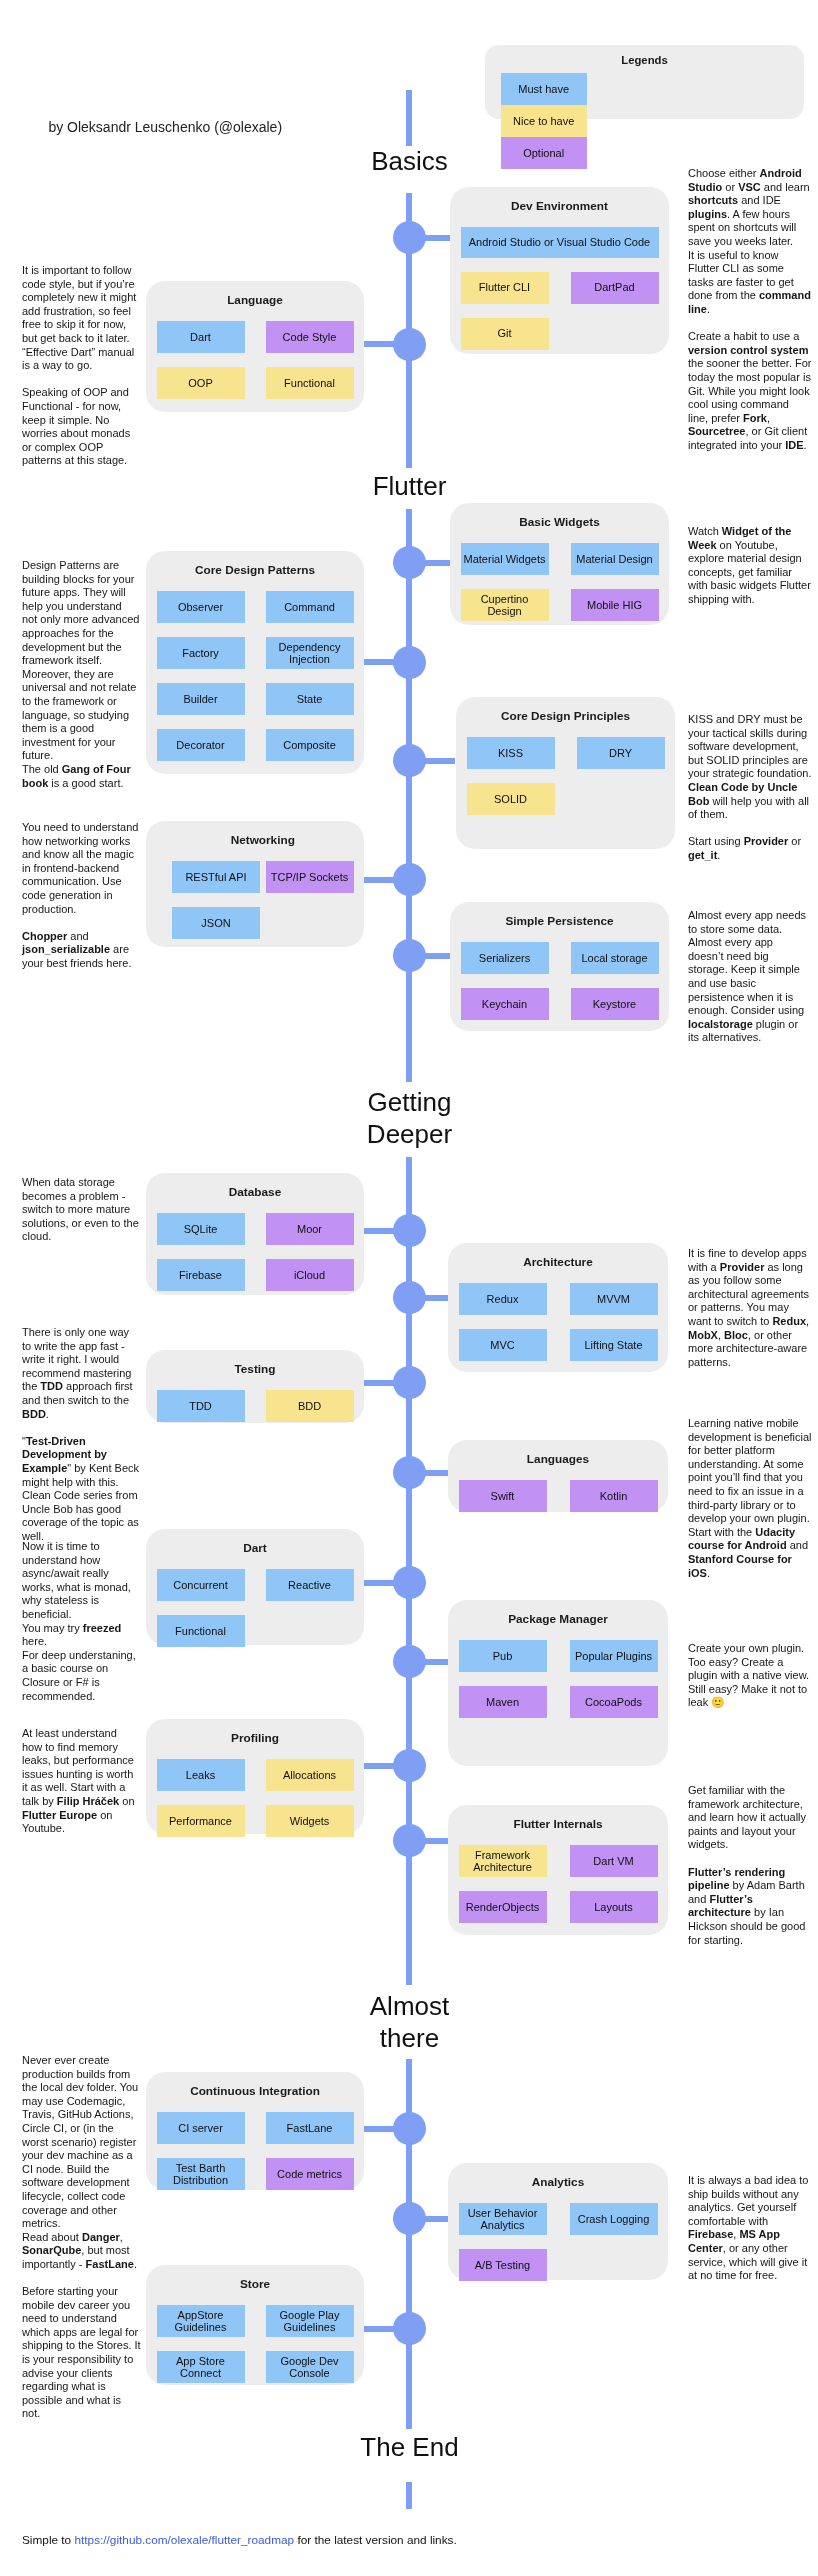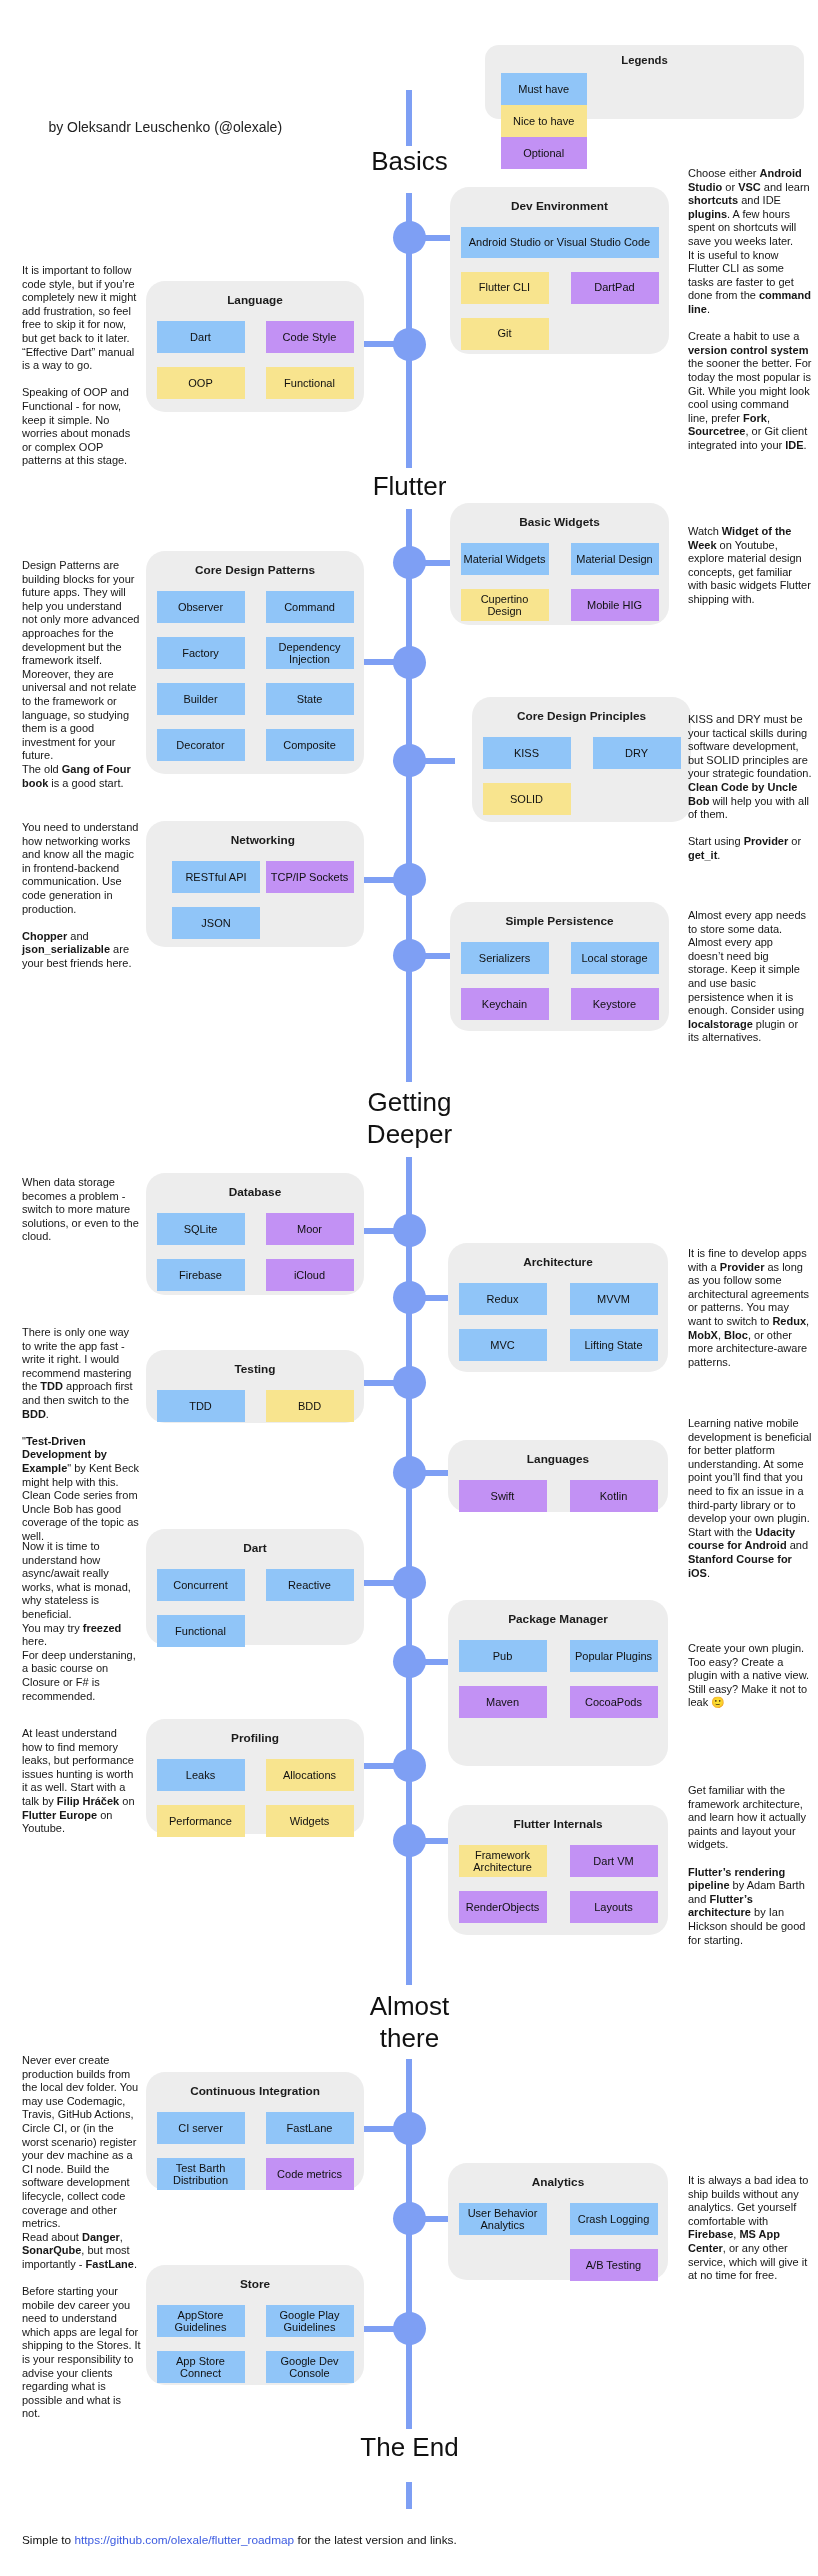--- a/index.html
+++ b/index.html
@@ -131,21 +131,21 @@
           <div class="chip must">Builder</div>
           <div class="chip must">State</div>
         </div>
         <div class="chip-row">
           <div class="chip must">Decorator</div>
           <div class="chip must">Composite</div>
         </div>
       </div>
       <div class="tl-conn" style="top: 758px; left: 406px; width: 49px;"></div>
       <div class="tl-node" style="top: 744px;"></div>
-      <div class="group" style="left: 472px; top: 697px; width: 219px; height: 125px;">
+      <div class="group" style="left: 456px; top: 697px; width: 219px; height: 152px;">
         <div class="group-title">Core Design Principles</div>
         <div class="chip-row">
           <div class="chip must">KISS</div>
           <div class="chip must">DRY</div>
         </div>
         <div class="chip-row single" style="justify-content: flex-start;">
           <div class="chip nice">SOLID</div>
         </div>
       </div>
       <div class="tl-conn" style="top: 877px; left: 359px; width: 54px;"></div>
@@ -282,21 +282,21 @@
         </div>
       </div>
       <div class="tl-conn" style="top: 2216px; left: 406px; width: 47px;"></div>
       <div class="tl-node" style="top: 2202px;"></div>
       <div class="group" style="left: 448px; top: 2163px; width: 220px; height: 117px;">
         <div class="group-title">Analytics</div>
         <div class="chip-row">
           <div class="chip must">User Behavior Analytics</div>
           <div class="chip must">Crash Logging</div>
         </div>
-        <div class="chip-row single" style="justify-content: flex-end;">
+        <div class="chip-row single" style="justify-content: flex-start;">
           <div class="chip optional">A/B Testing</div>
         </div>
       </div>
       <div class="tl-conn" style="top: 2326px; left: 359px; width: 54px;"></div>
       <div class="tl-node" style="top: 2312px;"></div>
       <div class="group" style="left: 146px; top: 2265px; width: 218px; height: 120px;">
         <div class="group-title">Store</div>
         <div class="chip-row">
           <div class="chip must">AppStore Guidelines</div>
           <div class="chip must">Google Play Guidelines</div>

